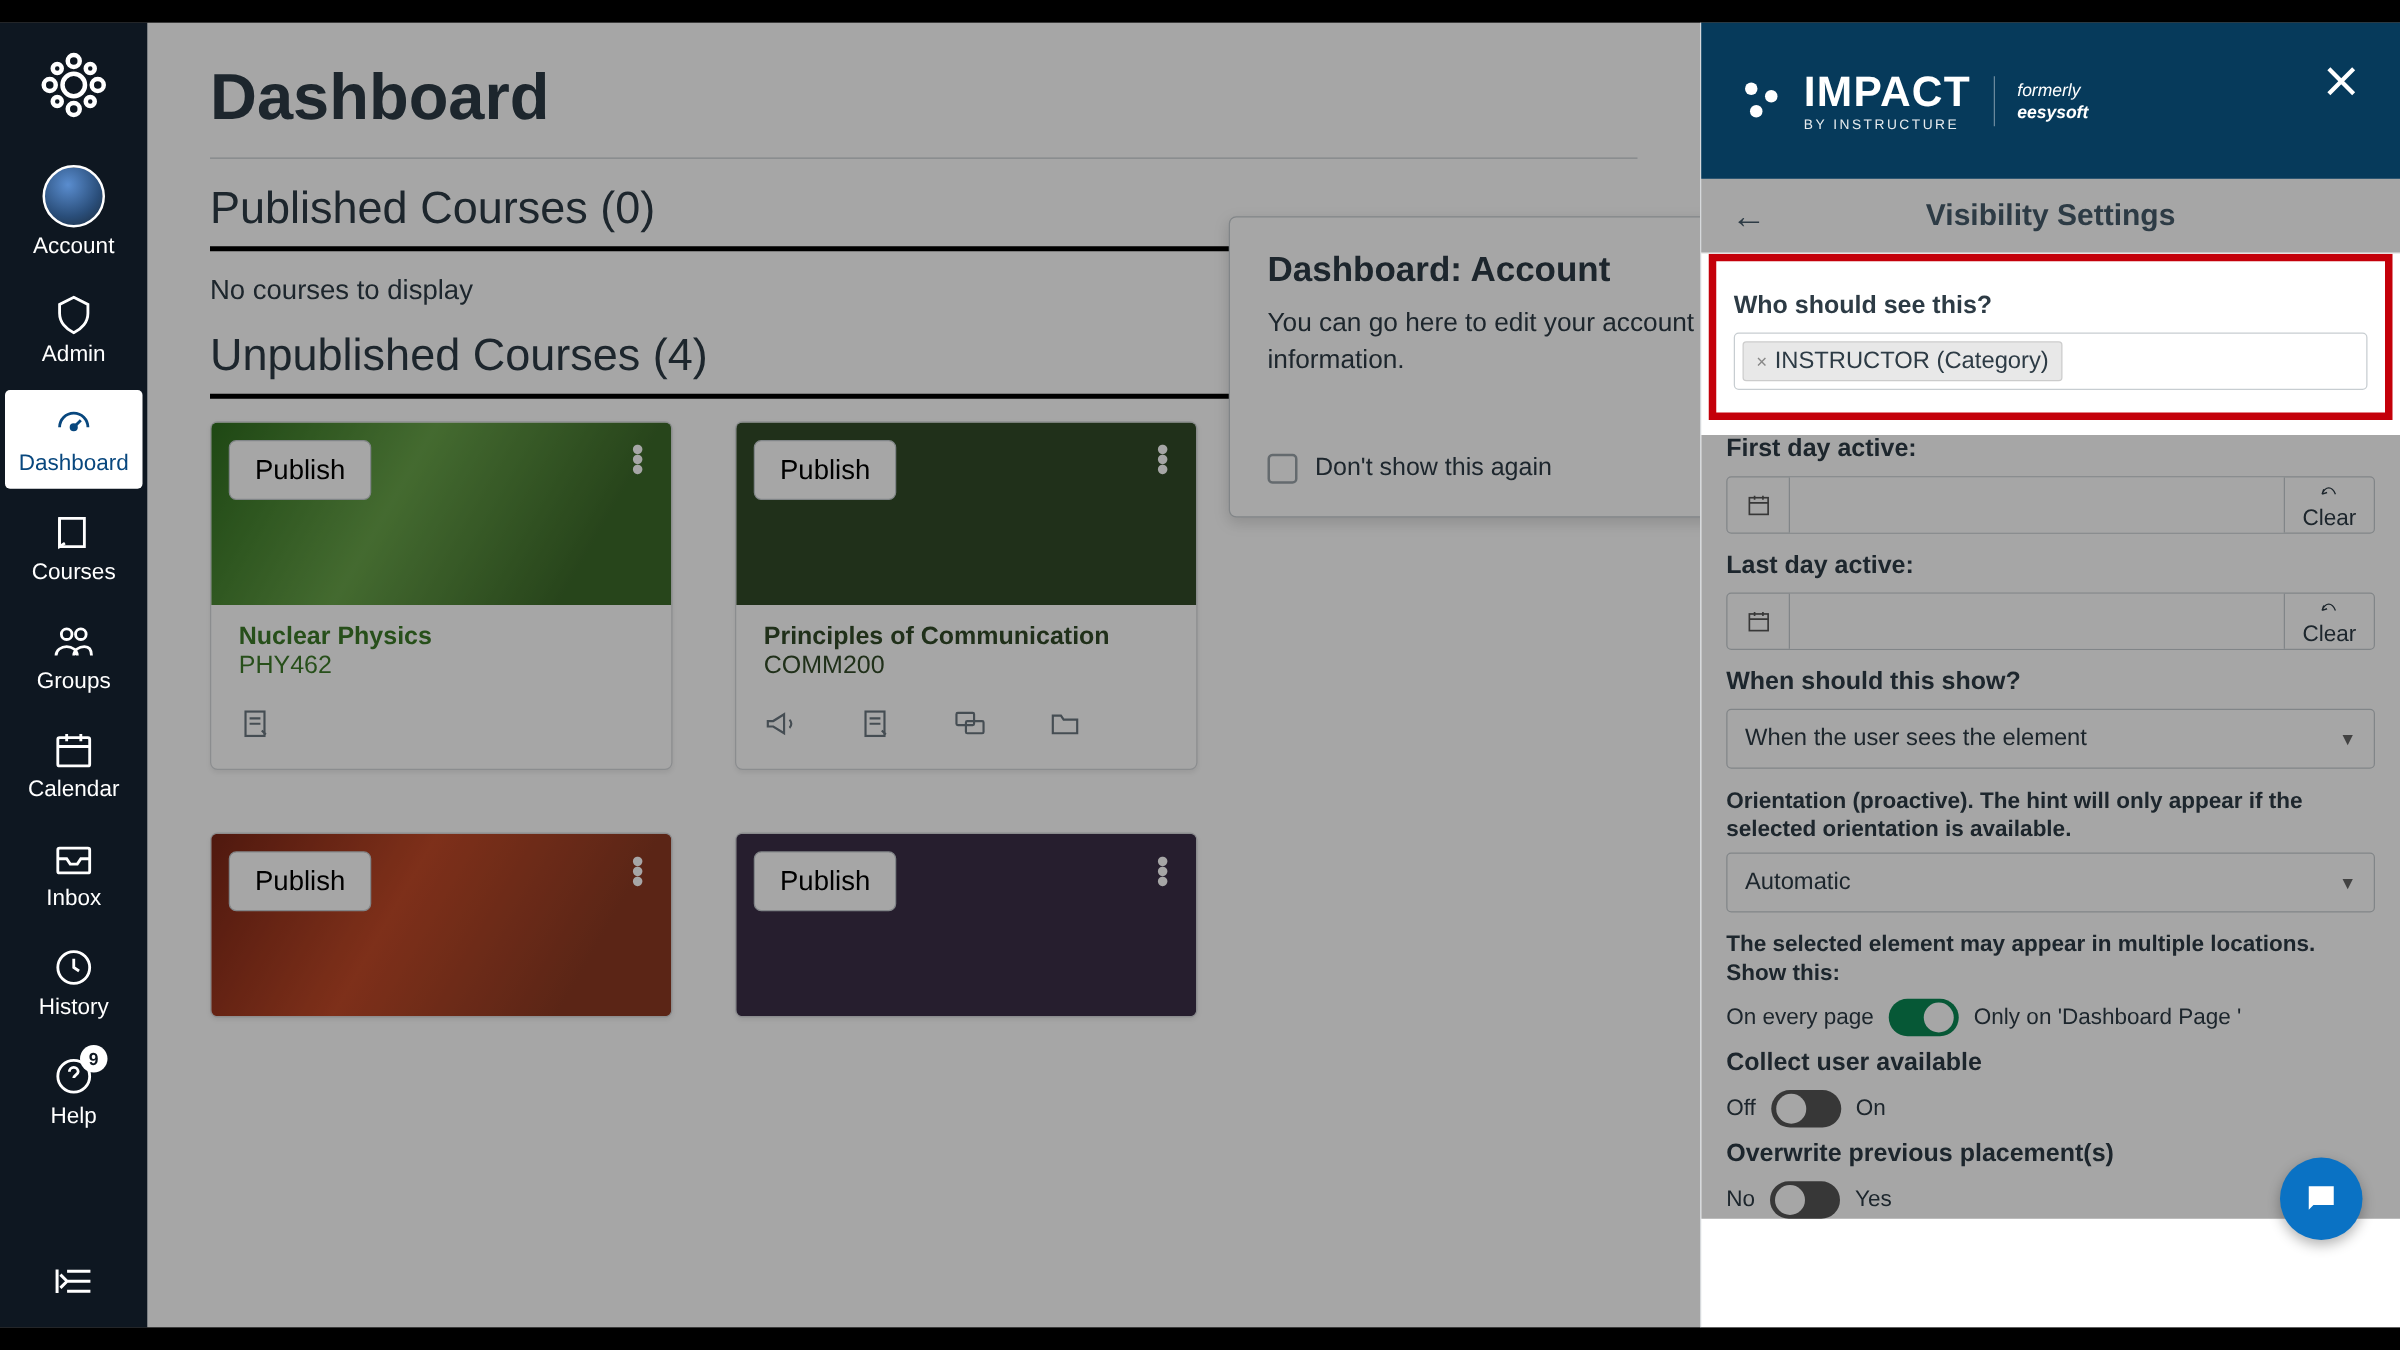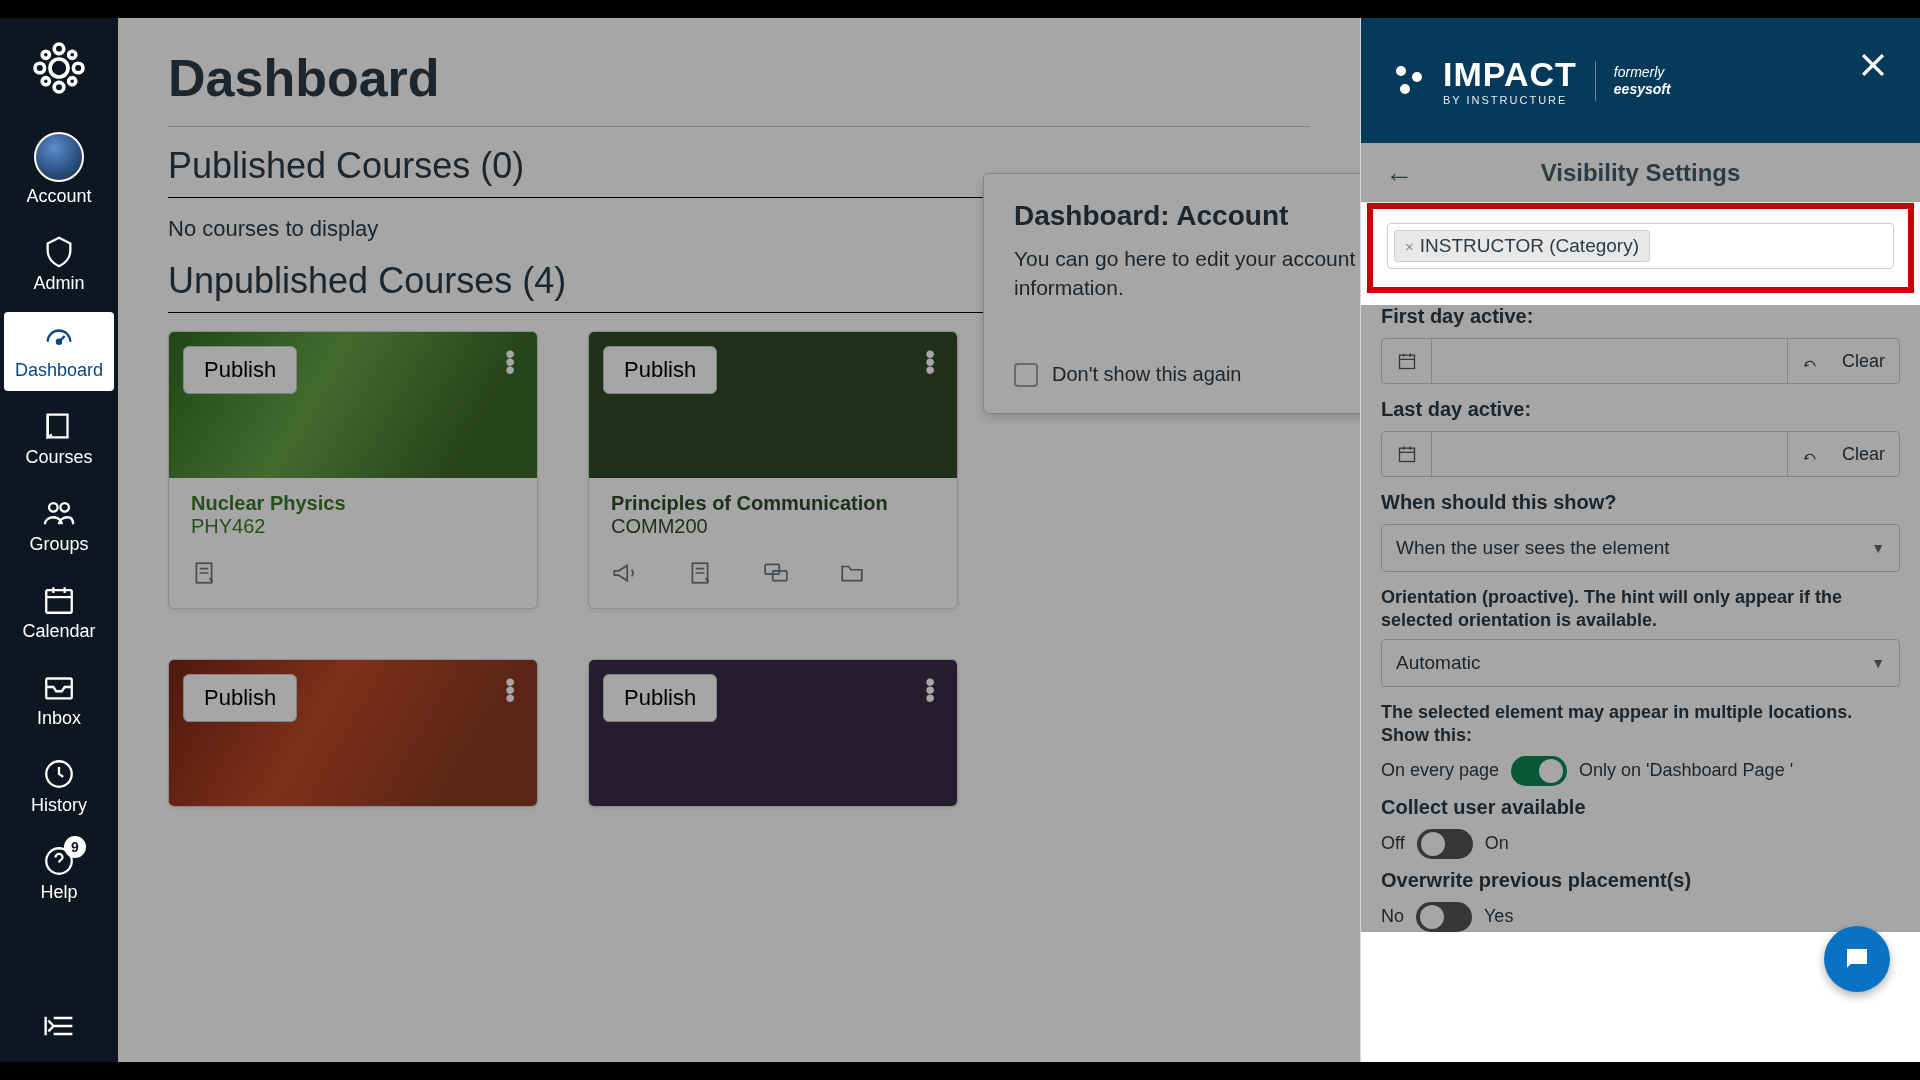--- a/index.html
+++ b/index.html
@@ -88,21 +88,21 @@
     .collapse-btn svg { width: 34px; height: 24px; }
 
     
     .main {
       flex: 1;
       position: relative;
       padding: 30px 50px;
       overflow: hidden;
     }
     .page-title { font-size: 52px; font-weight: 700; margin-bottom: 14px; }
-    .section-title { font-size: 36px; font-weight: 400; margin: 18px 0 10px 0; border-bottom: 1px solid #000000; padding-bottom: 10px; }
+    .section-title { font-size: 36px; font-weight: 400; margin: 18px 0 10px 0; border-bottom: 4px solid #000000; padding-bottom: 10px; }
     .section-title.first { border-top: 1px solid #c7cdd1; padding-top: 18px; }
     .no-courses { font-size: 22px; margin: 18px 0; }
     .cards {
       display: flex;
       gap: 50px;
       margin-top: 18px;
       flex-wrap: wrap;
     }
     .card {
       width: 370px;
@@ -265,21 +265,21 @@
       gap: 6px;
     }
     .tag .tag-x { font-size: 15px; color:#888; cursor:pointer;}
     .dimblock { position: relative; }
     .dimblock::after { content:''; position:absolute; inset:0 -20px; background: rgba(0,0,0,0.35);}
     .dimblock > * { position: relative; }
     .form-row { margin-bottom: 14px; }
     .date-row { display:flex; border:1px solid #c7cdd1; border-radius:4px;}
     .date-icon { width:50px; display:flex; align-items:center; justify-content:center; border-right:1px solid #c7cdd1; color:#555;}
     .date-field { flex:1; height:44px; border:none; }
-    .clear-btn { display:flex; align-items:center; gap:24px; padding:0 14px; border-left:1px solid #c7cdd1; font-size:18px; cursor:pointer;}
+    .clear-btn { display:flex; align-items:center; gap:6px; padding:0 14px; border-left:1px solid #c7cdd1; font-size:18px; cursor:pointer;flex-direction:column;}
     .select-row {
       border:1px solid #c7cdd1; border-radius:4px;
       height:48px; display:flex; align-items:center; justify-content:space-between;
       padding:0 14px; font-size:19px; cursor:pointer;
       background: #f3f3f3;
     }
     .select-row.white{ background:#fff;}
     .caret { color:#666; font-size:14px;}
     .toggle-row { display:flex; align-items:center; gap:12px; margin: 8px 0;}
     .toggle {
@@ -522,20 +522,21 @@
     </div>
 
     <div class="panel-subheader">
       <div class="dim"></div>
       <span class="back-arrow">←</span>
       <span style="z-index:2">Visibility Settings</span>
     </div>
 
     <div class="panel-body">
       <div class="highlight-section">
+        <label class="field-label">Who should see this?</label>
         <div class="tag-input">
           <div class="tag">
             <span class="tag-x">×</span>
             <span>INSTRUCTOR (Category)</span>
           </div>
         </div>
       </div>
 
       <div class="dimblock">
         <div class="form-row">

